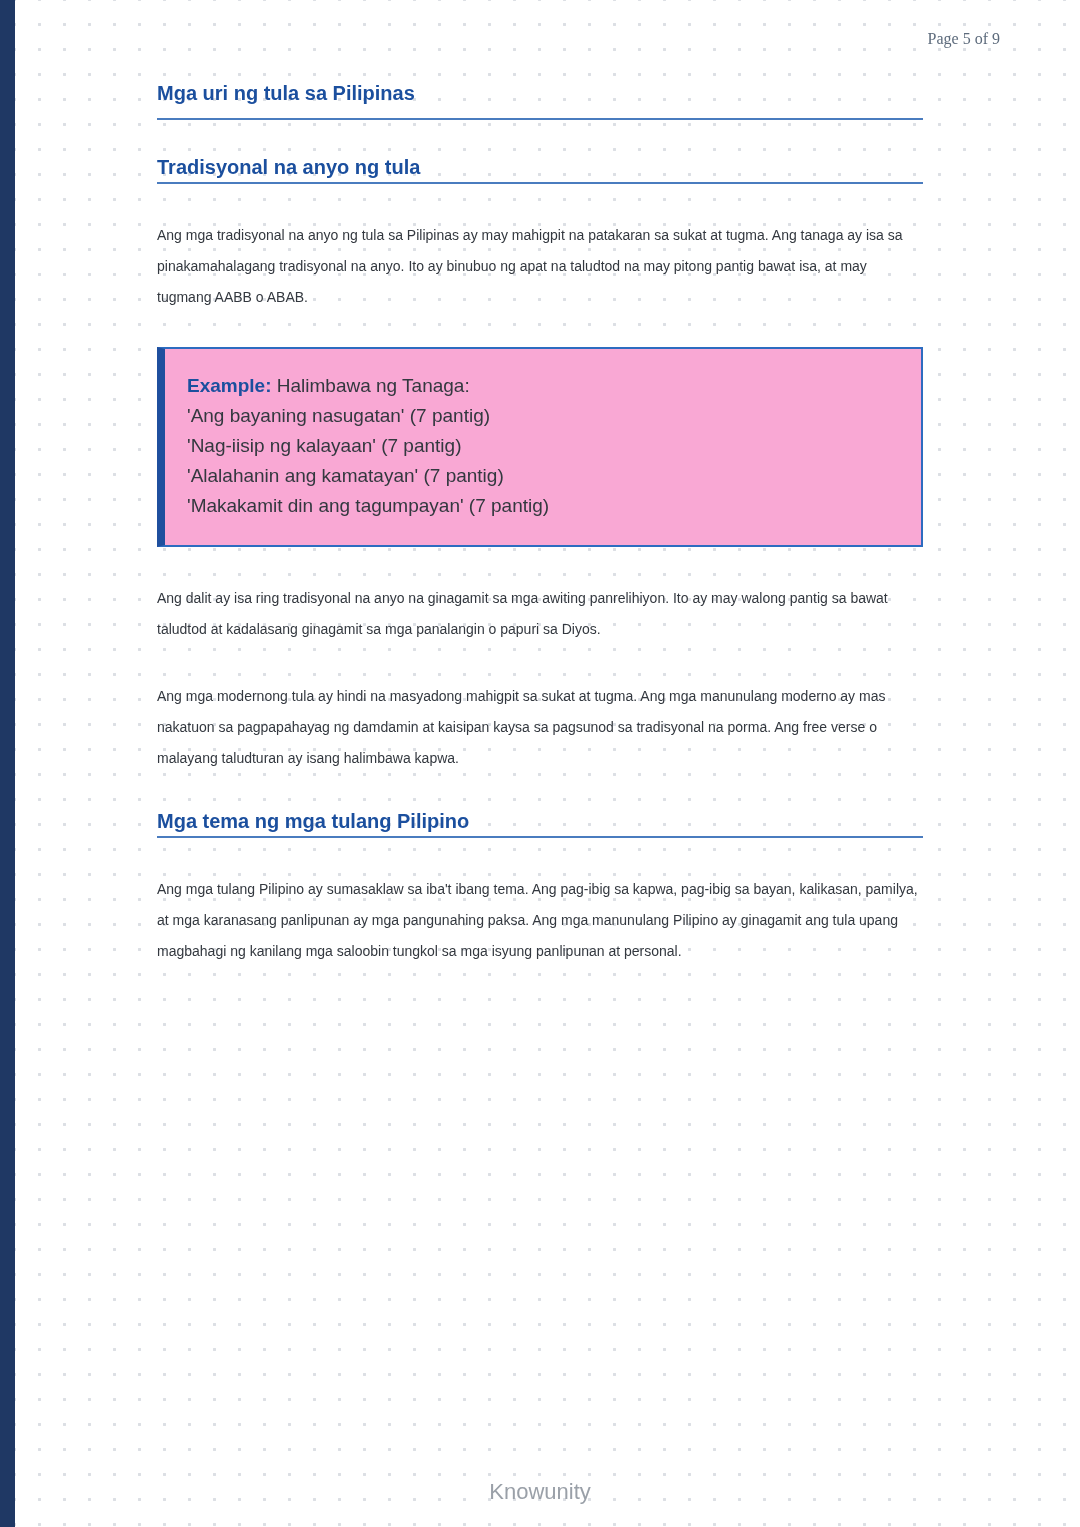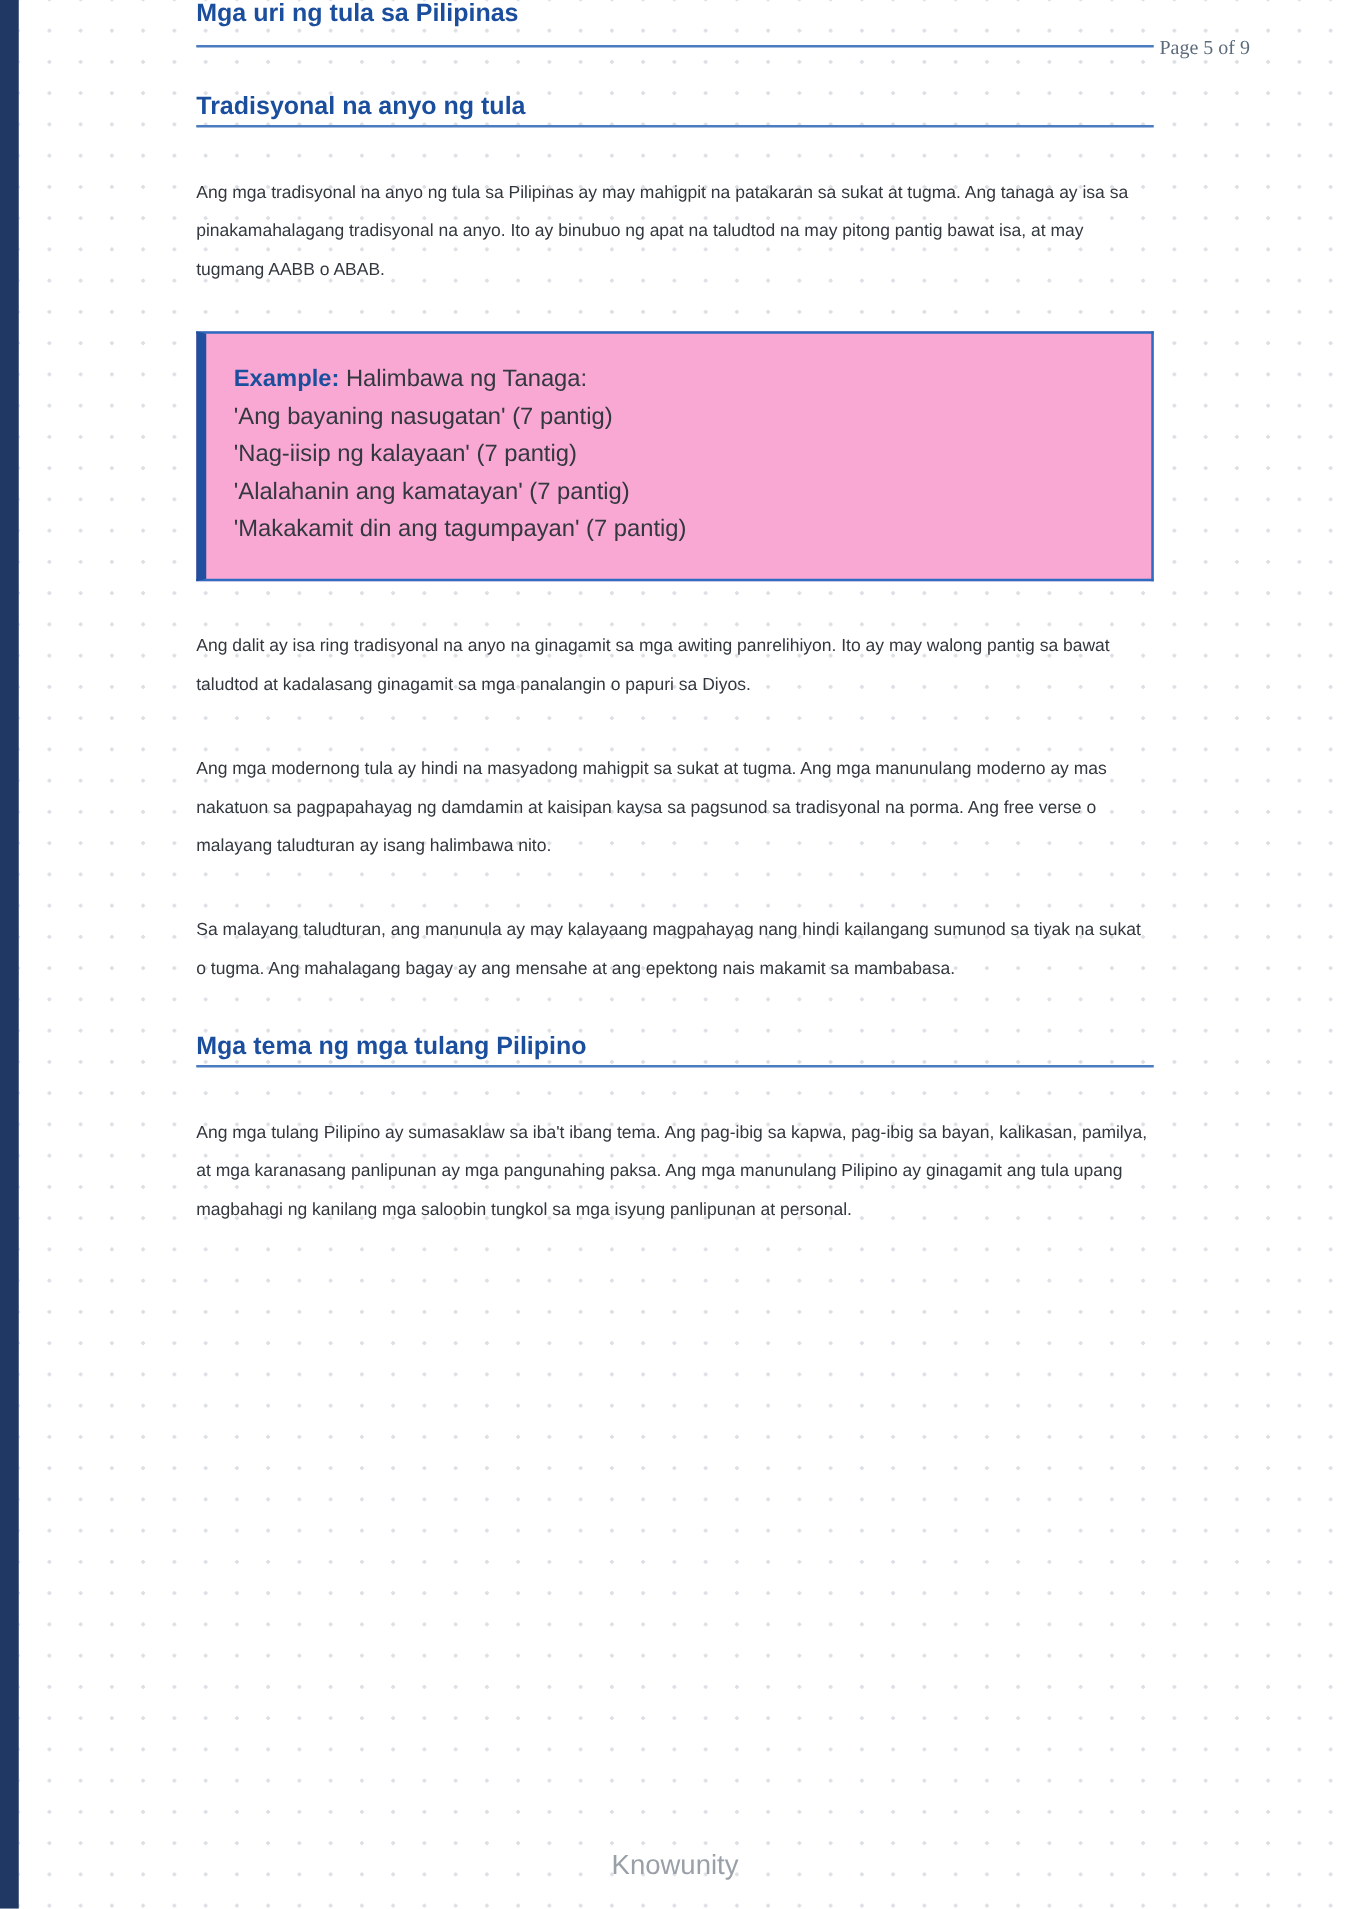--- a/index.html
+++ b/index.html
@@ -36,20 +36,21 @@
     z-index: 2;
   }
   .content {
     position: absolute;
     left: 157px;
     width: 766px;
     top: 0;
     z-index: 1;
   }
   .doc-title {
+    margin-top: 82px;
     font-size: 20px;
     font-weight: bold;
     color: #1b4f9e;
     padding-bottom: 13px;
     border-bottom: 2px solid #4a7cbf;
   }
   .section-heading {
     margin-top: 36px;
     font-size: 20px;
     font-weight: bold;
@@ -110,23 +111,22 @@
     <span><span class="example-label">Example:</span><span> Halimbawa ng Tanaga:</span></span>
     <span class="example-line">'Ang bayaning nasugatan' (7 pantig)</span>
     <span class="example-line">'Nag-iisip ng kalayaan' (7 pantig)</span>
     <span class="example-line">'Alalahanin ang kamatayan' (7 pantig)</span>
     <span class="example-line">'Makakamit din ang tagumpayan' (7 pantig)</span>
   </div>
 
   <p class="body-para">Ang dalit ay isa ring tradisyonal na anyo na ginagamit sa mga awiting panrelihiyon. Ito ay may walong pantig sa bawat taludtod at kadalasang ginagamit sa mga panalangin o papuri sa Diyos.</p>
 
 
-  <p class="body-para">Ang mga modernong tula ay hindi na masyadong mahigpit sa sukat at tugma. Ang mga manunulang moderno ay mas nakatuon sa pagpapahayag ng damdamin at kaisipan kaysa sa pagsunod sa tradisyonal na porma. Ang free verse o malayang taludturan ay isang halimbawa nito.</p>
+  <p class="body-para">Ang mga modernong tula ay hindi na masyadong mahigpit sa sukat at tugma. Ang mga manunulang moderno ay mas nakatuon sa pagpapahayag ng damdamin at kaisipan kaysa sa pagsunod sa tradisyonal na porma. Ang free verse o malayang taludturan ay isang halimbawa kapwa.</p>
 
-  <p class="body-para">Sa malayang taludturan, ang manunula ay may kalayaang magpahayag nang hindi kailangang sumunod sa tiyak na sukat o tugma. Ang mahalagang bagay ay ang mensahe at ang epektong nais makamit sa mambabasa.</p>
 
   <h2 class="section-heading">Mga tema ng mga tulang Pilipino</h2>
 
   <p class="body-para">Ang mga tulang Pilipino ay sumasaklaw sa iba't ibang tema. Ang pag-ibig sa kapwa, pag-ibig sa bayan, kalikasan, pamilya, at mga karanasang panlipunan ay mga pangunahing paksa. Ang mga manunulang Pilipino ay ginagamit ang tula upang magbahagi ng kanilang mga saloobin tungkol sa mga isyung panlipunan at personal.</p>
 
 </div>
 
 <div class="footer-brand">Knowunity</div>
 
 </body></html>

